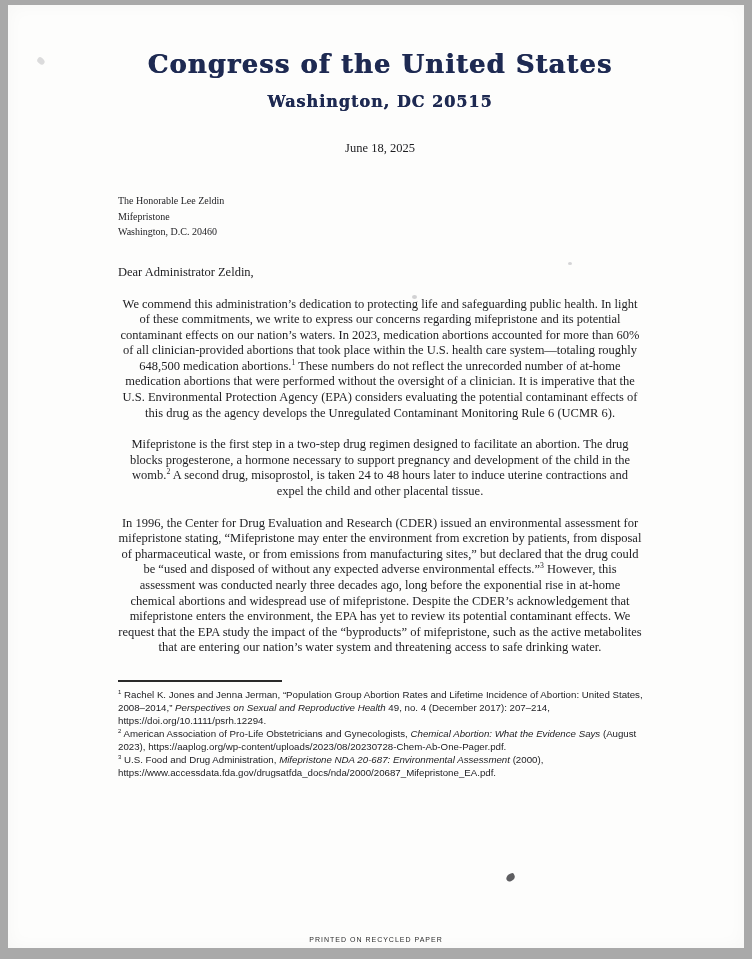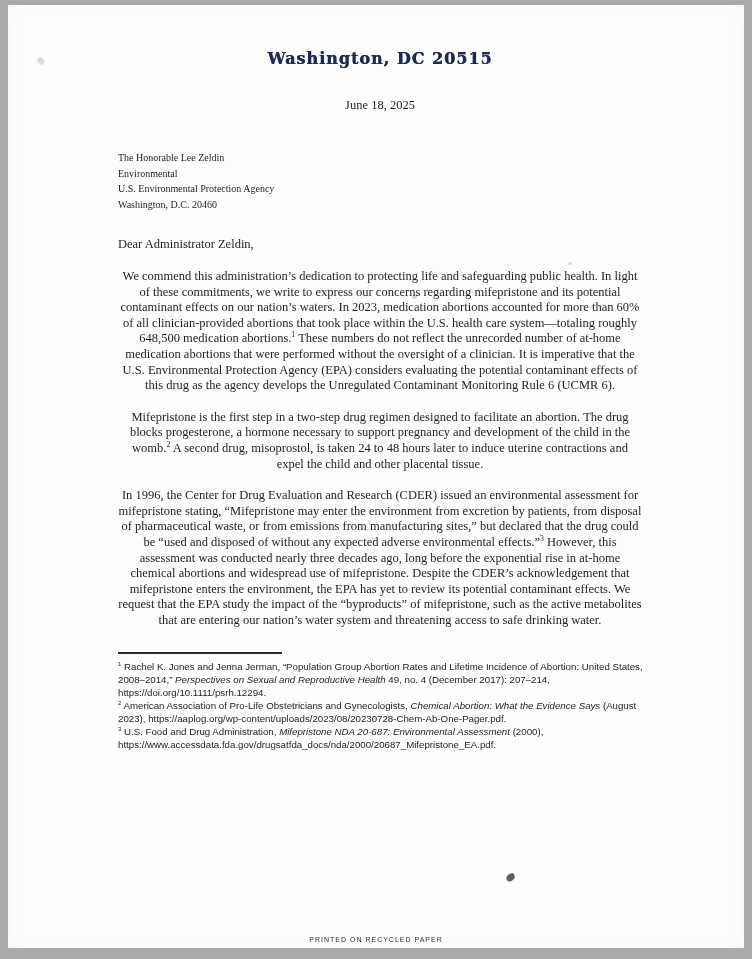--- a/index.html
+++ b/index.html
@@ -98,29 +98,29 @@
   <div class="page">
 
     <div class="speck speck-a"></div>
     <div class="speck speck-b"></div>
     <div class="speck speck-c"></div>
     <div class="speck speck-d"></div>
 
     <div class="content">
 
       <div class="letterhead">
+        <div class="letterhead-line1">Congress of the United States</div>
         <div class="letterhead-line2">Washington, DC 20515</div>
       </div>
 
       <div class="date">June 18, 2025</div>
 
       <div class="recipient">
         <div>The Honorable Lee Zeldin</div>
-        <div>Environmental</div>
-        <div>U.S. Environmental Protection Agency</div>
+        <div>Mifepristone</div>
         <div>Washington, D.C. 20460</div>
       </div>
 
       <div class="salutation">Dear Administrator Zeldin,</div>
 
       <div class="body-text">
         <p>We commend this administration’s dedication to protecting life and safeguarding public health. In light of these commitments, we write to express our concerns regarding mifepristone and its potential contaminant effects on our nation’s waters. In 2023, medication abortions accounted for more than 60% of all clinician-provided abortions that took place within the U.S. health care system—totaling roughly 648,500 medication abortions.<sup>1</sup> These numbers do not reflect the unrecorded number of at-home medication abortions that were performed without the oversight of a clinician. It is imperative that the U.S. Environmental Protection Agency (EPA) considers evaluating the potential contaminant effects of this drug as the agency develops the Unregulated Contaminant Monitoring Rule 6 (UCMR 6).</p>
         <p>Mifepristone is the first step in a two-step drug regimen designed to facilitate an abortion. The drug blocks progesterone, a hormone necessary to support pregnancy and development of the child in the womb.<sup>2</sup> A second drug, misoprostol, is taken 24 to 48 hours later to induce uterine contractions and expel the child and other placental tissue.</p>
         <p>In 1996, the Center for Drug Evaluation and Research (CDER) issued an environmental assessment for mifepristone stating, “Mifepristone may enter the environment from excretion by patients, from disposal of pharmaceutical waste, or from emissions from manufacturing sites,” but declared that the drug could be “used and disposed of without any expected adverse environmental effects.”<sup>3</sup> However, this assessment was conducted nearly three decades ago, long before the exponential rise in at-home chemical abortions and widespread use of mifepristone. Despite the CDER’s acknowledgement that mifepristone enters the environment, the EPA has yet to review its potential contaminant effects. We request that the EPA study the impact of the “byproducts” of mifepristone, such as the active metabolites that are entering our nation’s water system and threatening access to safe drinking water.</p>
       </div>

